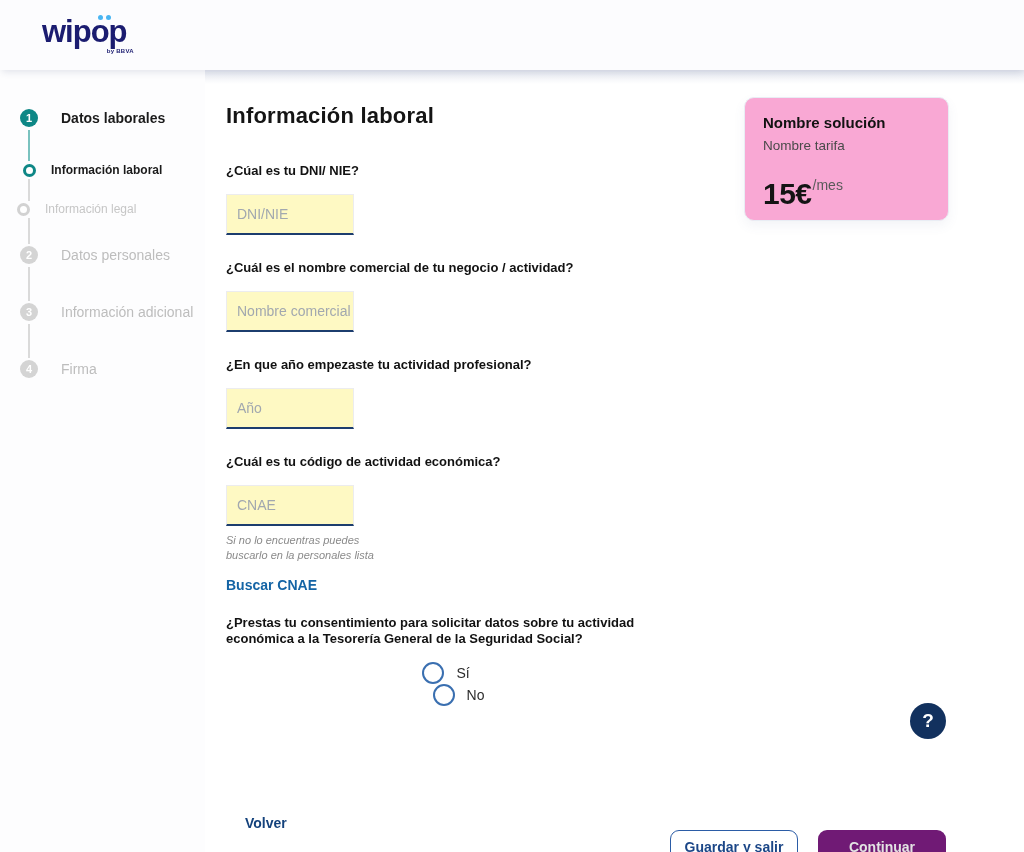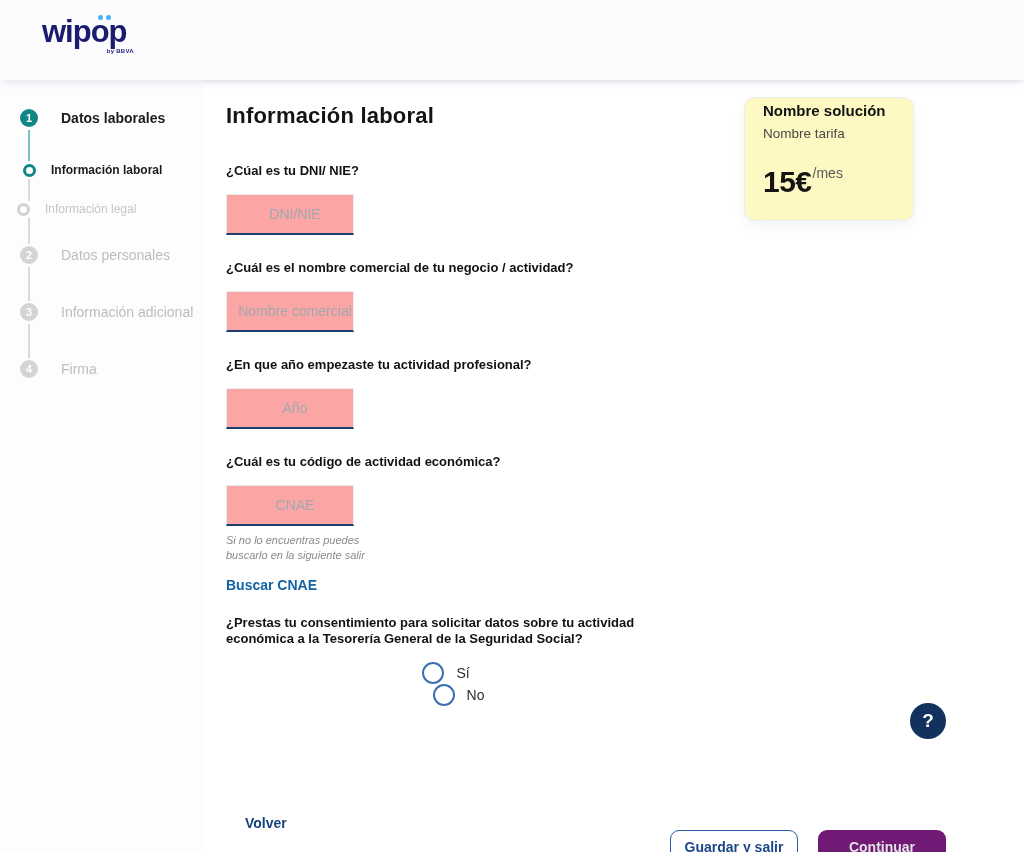--- a/index.html
+++ b/index.html
@@ -7,21 +7,21 @@
   body {
     font-family:"Liberation Sans", sans-serif;
     background:#fdfdfe;
     position:relative;
     overflow:hidden;
     color:#141414;
   }
 
   
   .header {
-    position:absolute; left:0; top:0; width:1024px; height:80px;
+    position:absolute; left:0; top:0; width:1024px; height:70px;
     background:#fcfcfe;
     box-shadow:0 4px 7px -2px rgba(40,55,100,0.13);
     z-index:5;
   }
   .logo { position:absolute; left:42px; top:14px; width:90px; height:44px; }
   .logo-word {
     font-size:31px; font-weight:bold; color:#1b1c70; letter-spacing:-1px;
     line-height:36px;
   }
   .umlaut { position:absolute; left:56px; top:1px; display:flex; gap:3px; }
@@ -66,25 +66,25 @@
   .connector.teal { background:#7ac2bf; }
 
   
   .content { position:absolute; left:226px; top:70px; width:440px; z-index:3; }
   .page-title { margin-top:33px; font-size:22px; font-weight:bold; color:#141414; letter-spacing:0.2px; }
   .question { font-size:13px; font-weight:bold; color:#121212; line-height:16px; }
   .q1 { margin-top:34px; }
   .q-gap { margin-top:25px; }
   .text-input {
     display:block; margin-top:15px; width:128px; height:41px;
-    background:#fca5a5; border:1px solid #ececee;
+    background:#fef9c3; border:1px solid #ececee;
     border-bottom:2px solid #1c3d6e;
     padding:0 0 0 10px; font-size:14px; color:#333;
     font-family:"Liberation Sans", sans-serif;
-    border-radius:0; outline:none;text-align:center;
+    border-radius:0; outline:none;
   }
   .text-input::placeholder { color:#a2a8af; opacity:1; }
   .helper-text {
     margin-top:7px; width:150px;
     font-size:11px; font-style:italic; color:#8a8a8a; line-height:15px;
   }
   .cnae-link {
     display:inline-block; margin-top:14px;
     font-size:14px; font-weight:bold; color:#1464a5;
     text-decoration:none; cursor:pointer;
@@ -94,24 +94,24 @@
   .radio-circle {
     width:22px; height:22px; border-radius:50%;
     border:2px solid #3a6fb0; background:#ffffff; cursor:pointer; flex:0 0 auto;
   }
   .radio-label { margin-left:12px; font-size:14px; color:#2d2d2d; }
   .radio-option + .radio-option { margin-left:25px; }
   .radio-option { display:flex; align-items:center; }
 
   
   .summary-card {
-    position:absolute; left:744px; top:97px; width:170px; height:124px;
-    background:#fef9c3; border:1px solid #e9edf4; border-radius:10px;
+    position:absolute; left:744px; top:97px; width:205px; height:124px;
+    background:#f9a8d4; border:1px solid #e9edf4; border-radius:10px;
     box-shadow:0 5px 12px rgba(90,105,140,0.07);
-    padding:4px 18px; z-index:4;
+    padding:16px 18px; z-index:4;
   }
   .card-title { font-size:15px; font-weight:bold; color:#121212; }
   .card-subtitle { margin-top:7px; font-size:13.5px; color:#4a4a4a; }
   .card-price-row { margin-top:24px; display:flex; align-items:flex-start; }
   .card-price { font-size:30px; font-weight:bold; color:#141414; letter-spacing:-0.5px; }
   .card-period { font-size:14px; color:#5a5a5a; margin-left:1px; }
 
   
   .help-button {
     position:absolute; left:910px; top:703px; width:36px; height:36px;
@@ -193,21 +193,21 @@
   <input class="text-input" type="text" placeholder="DNI/NIE" style="">
 
   <div class="question q-gap">¿Cuál es el nombre comercial de tu negocio / actividad?</div>
   <input class="text-input" type="text" placeholder="Nombre comercial" style="">
 
   <div class="question q-gap">¿En que año empezaste tu actividad profesional?</div>
   <input class="text-input" type="text" placeholder="Año" style="">
 
   <div class="question q-gap">¿Cuál es tu código de actividad económica?</div>
   <input class="text-input" type="text" placeholder="CNAE" style="">
-  <div class="helper-text">Si no lo encuentras puedes buscarlo en la siguiente salir</div>
+  <div class="helper-text">Si no lo encuentras puedes buscarlo en la personales lista</div>
   <a class="cnae-link">Buscar CNAE</a>
 
   <div class="question consent-q">¿Prestas tu consentimiento para solicitar datos sobre tu actividad económica a la Tesorería General de la Seguridad Social?</div>
   <div class="radio-row">
     <div class="radio-option">
       <div class="radio-circle"></div>
       <div class="radio-label">Sí</div>
     </div>
     <div class="radio-option">
       <div class="radio-circle"></div>

